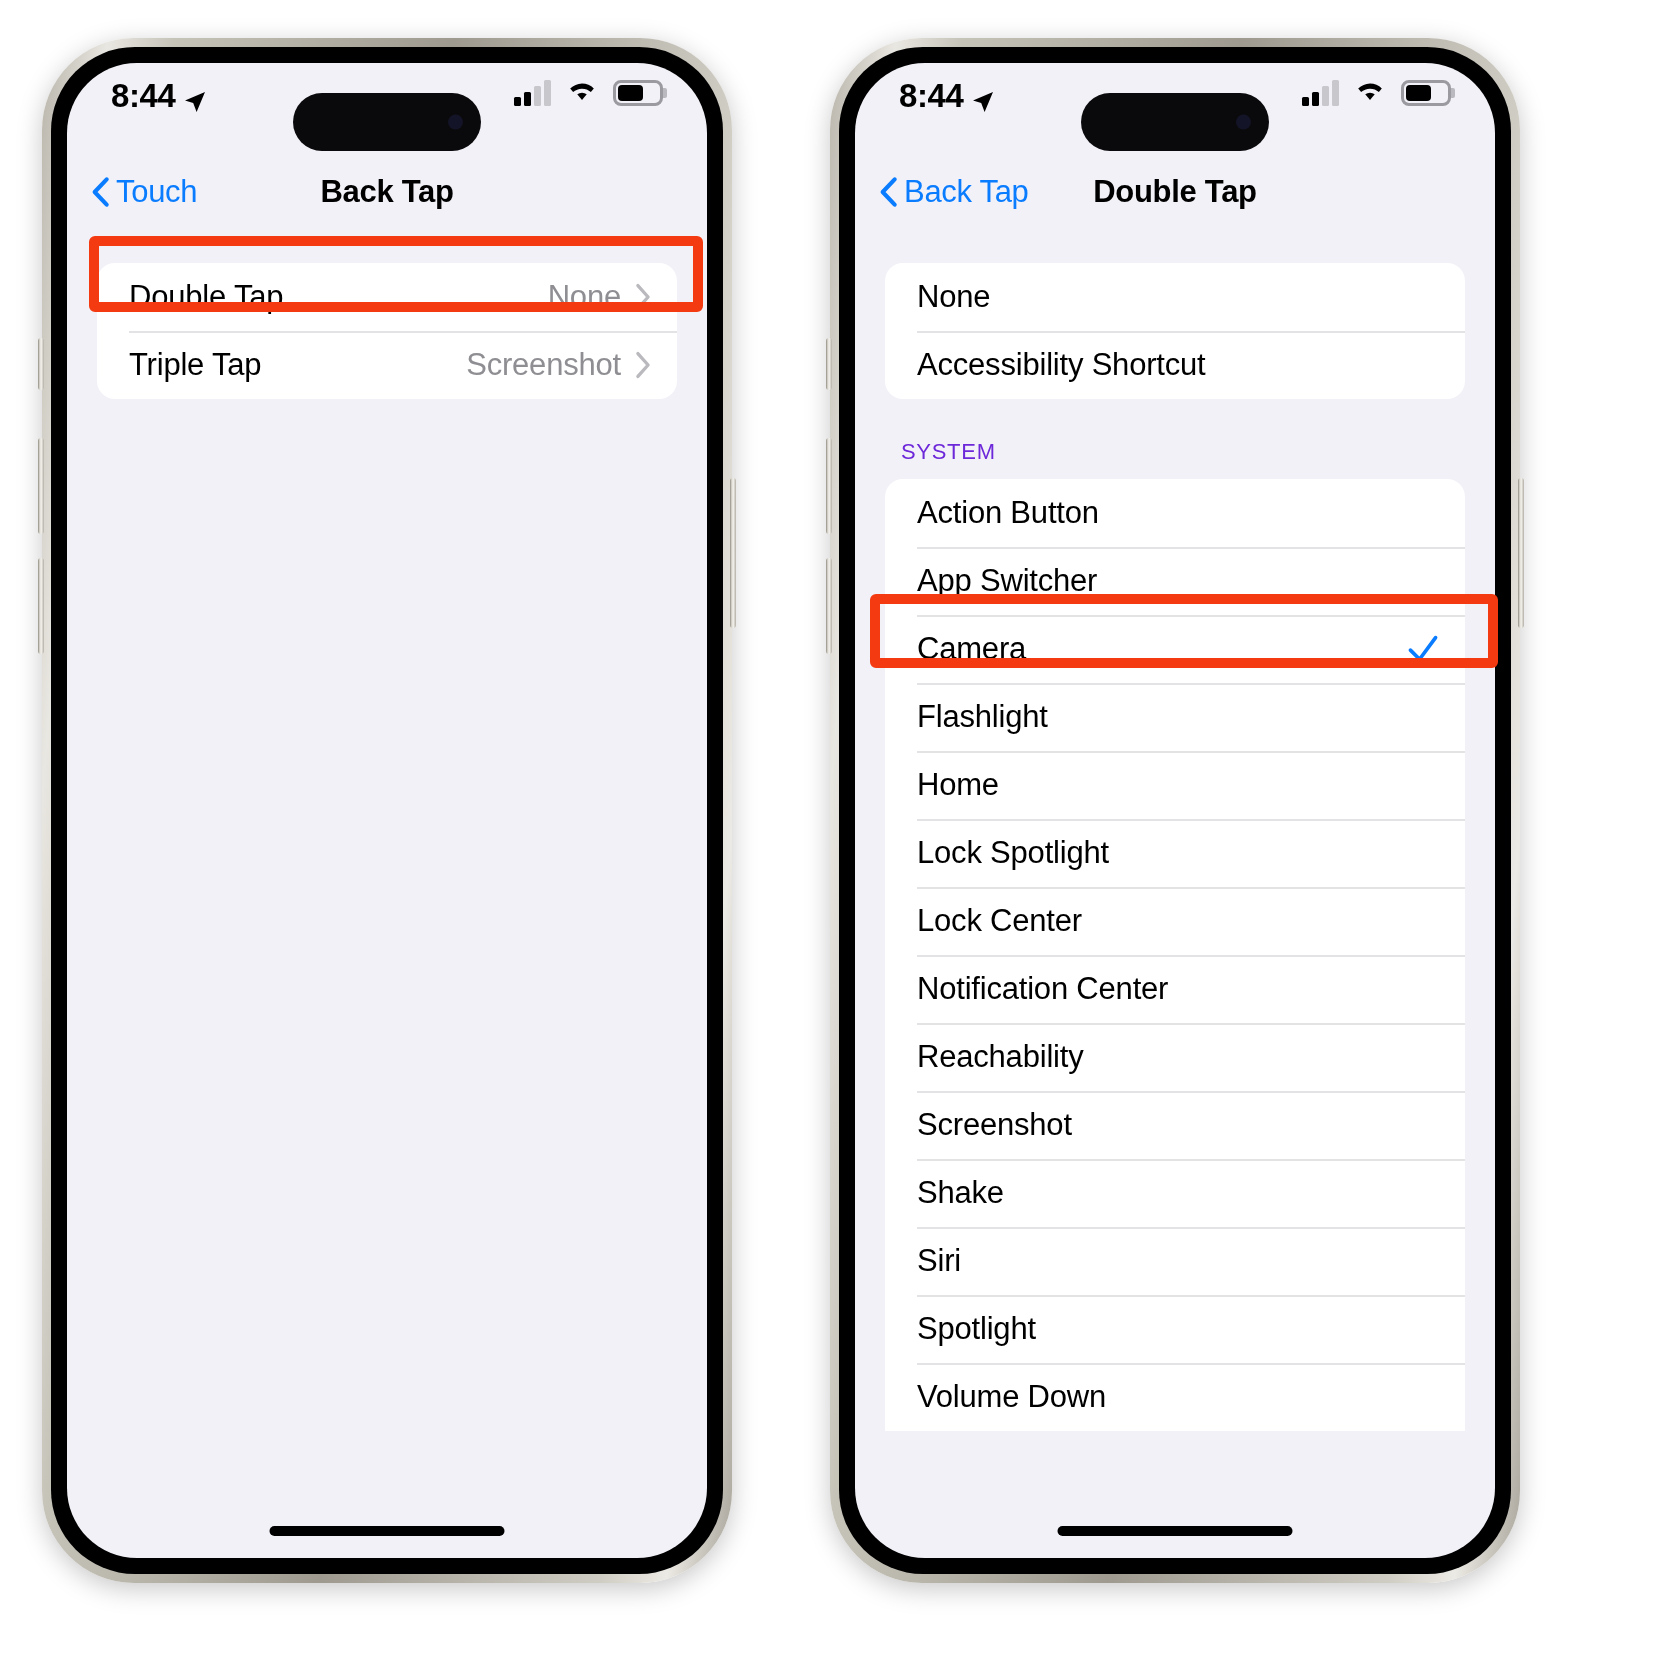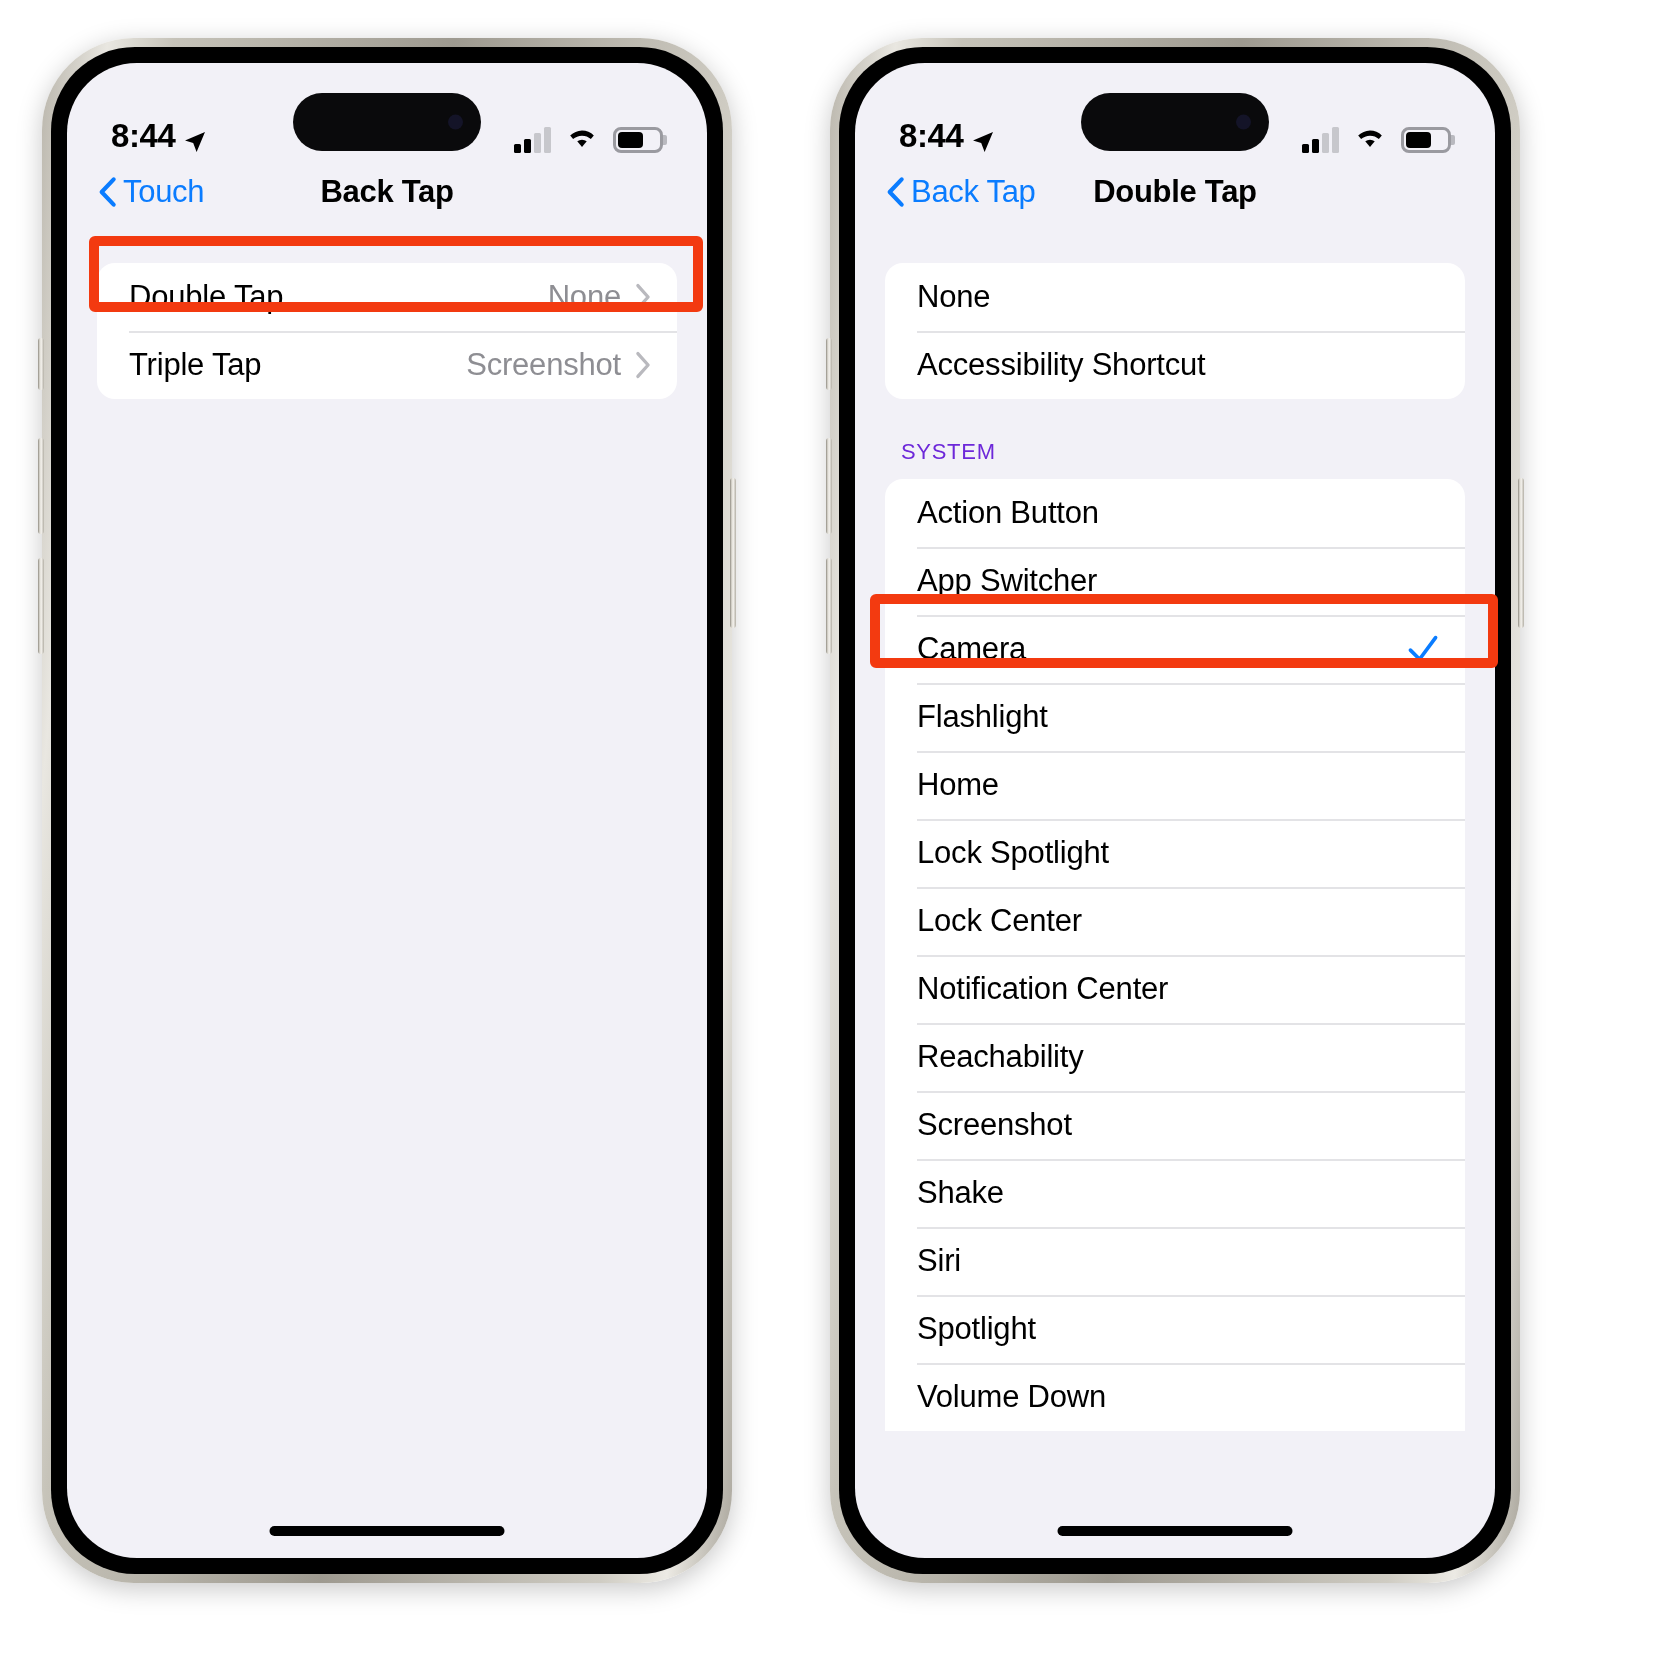--- a/index.html
+++ b/index.html
@@ -67,21 +67,21 @@
   .btn-silent { top: 300px; height: 52px; }
   .btn-volup  { top: 400px; height: 96px; }
   .btn-voldn  { top: 520px; height: 96px; }
   .btn-power  { top: 440px; height: 150px; }
 
   
   .statusbar {
     position: relative;
     height: 92px;
     display: flex;
-    align-items: flex-end;
+    align-items: flex-start;
     justify-content: space-between;
     padding: 14px 44px 0 44px;
     box-sizing: border-box;
   }
   .sb-time {
     display: flex;
     align-items: center;
     gap: 8px;
     font-size: 33px;
     font-weight: bold;
@@ -162,21 +162,21 @@
   .navbar {
     position: relative;
     height: 74px;
     display: flex;
     align-items: center;
   }
   .nav-back {
     display: flex;
     align-items: center;
     gap: 6px;
-    padding-left: 30px;
+    padding-left: 23px;
     color: #0a7cff;
     font-size: 31px;
     letter-spacing: -0.3px;
     cursor: pointer;
   }
   .chev-left {
     width: 20px; height: 32px;
   }
   .nav-title {
     position: absolute;

